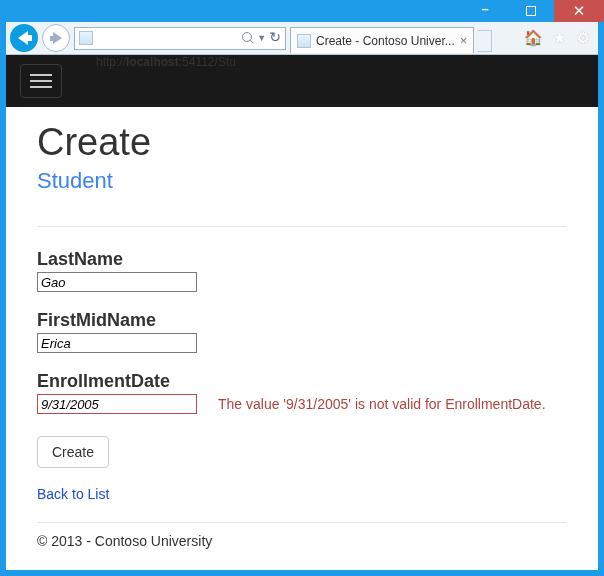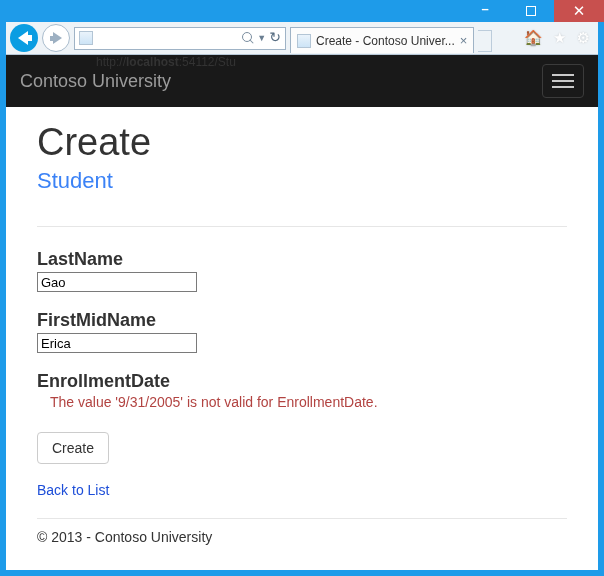--- a/index.html
+++ b/index.html
@@ -102,21 +102,21 @@
   .page { padding: 14px 31px 10px; color:#333; }
   h1 { font-size:38px; font-weight:500; margin-bottom:4px; }
   h4.sub { font-size:22px; font-weight:400; color:#3b82f6; margin-bottom:32px; }
   hr { border:none; border-top:1px solid #e6e6e6; margin:0 0 22px; }
 
   .field { margin-bottom:18px; }
   .field label { display:block; font-weight:bold; font-size:18px; margin-bottom:2px; }
   .field input {
     font-family:inherit; font-size:13px;
     border:1px solid #7a7a7a; background:#fff;
-    width:160px; height:20px; padding:1px 3px;
+    width:160px; height:20px; padding:1px 3px;font-style:italic;
   }
   .field.err input { border-color:#b94a48; width:160px; }
   .err-row { display:flex; align-items:center; gap:8px; }
   .err-msg { color:#b24341; font-size:14px;margin-left:13px; }
 
   .btn-create {
     margin-top:4px;
     padding:7px 14px;
     background:#fff; border:1px solid #ccc; border-radius:4px;
     font-size:14px; color:#333;
@@ -163,21 +163,20 @@
     <div class="newtab"></div>
 
     <div class="chrome-icons">
       <span>🏠</span>
       <span>★</span>
       <span>⚙</span>
     </div>
   </div>
 
   <div class="navbar">
-    <span class="brand">Contoso University</span>
     <div class="hamburger">
       <span></span>
       <span></span>
       <span></span>
     </div>
   </div>
 
   <div class="page">
     <h1>Create</h1>
     <h4 class="sub">Student</h4>
@@ -189,20 +188,21 @@
     </div>
 
     <div class="field">
       <label>FirstMidName</label>
       <input type="text" value="Erica" style="">
     </div>
 
     <div class="field err">
       <label>EnrollmentDate</label>
       <div class="err-row">
+        <input type="text" value="9/31/2005" style="">
         <span class="err-msg">The value '9/31/2005' is not valid for EnrollmentDate.</span>
       </div>
     </div>
 
     <button class="btn-create">Create</button>
 
     <a href="#" class="backlink">Back to List</a>
 
     <hr class="footer-sep">
     <div class="footer">© 2013 - Contoso University</div>

